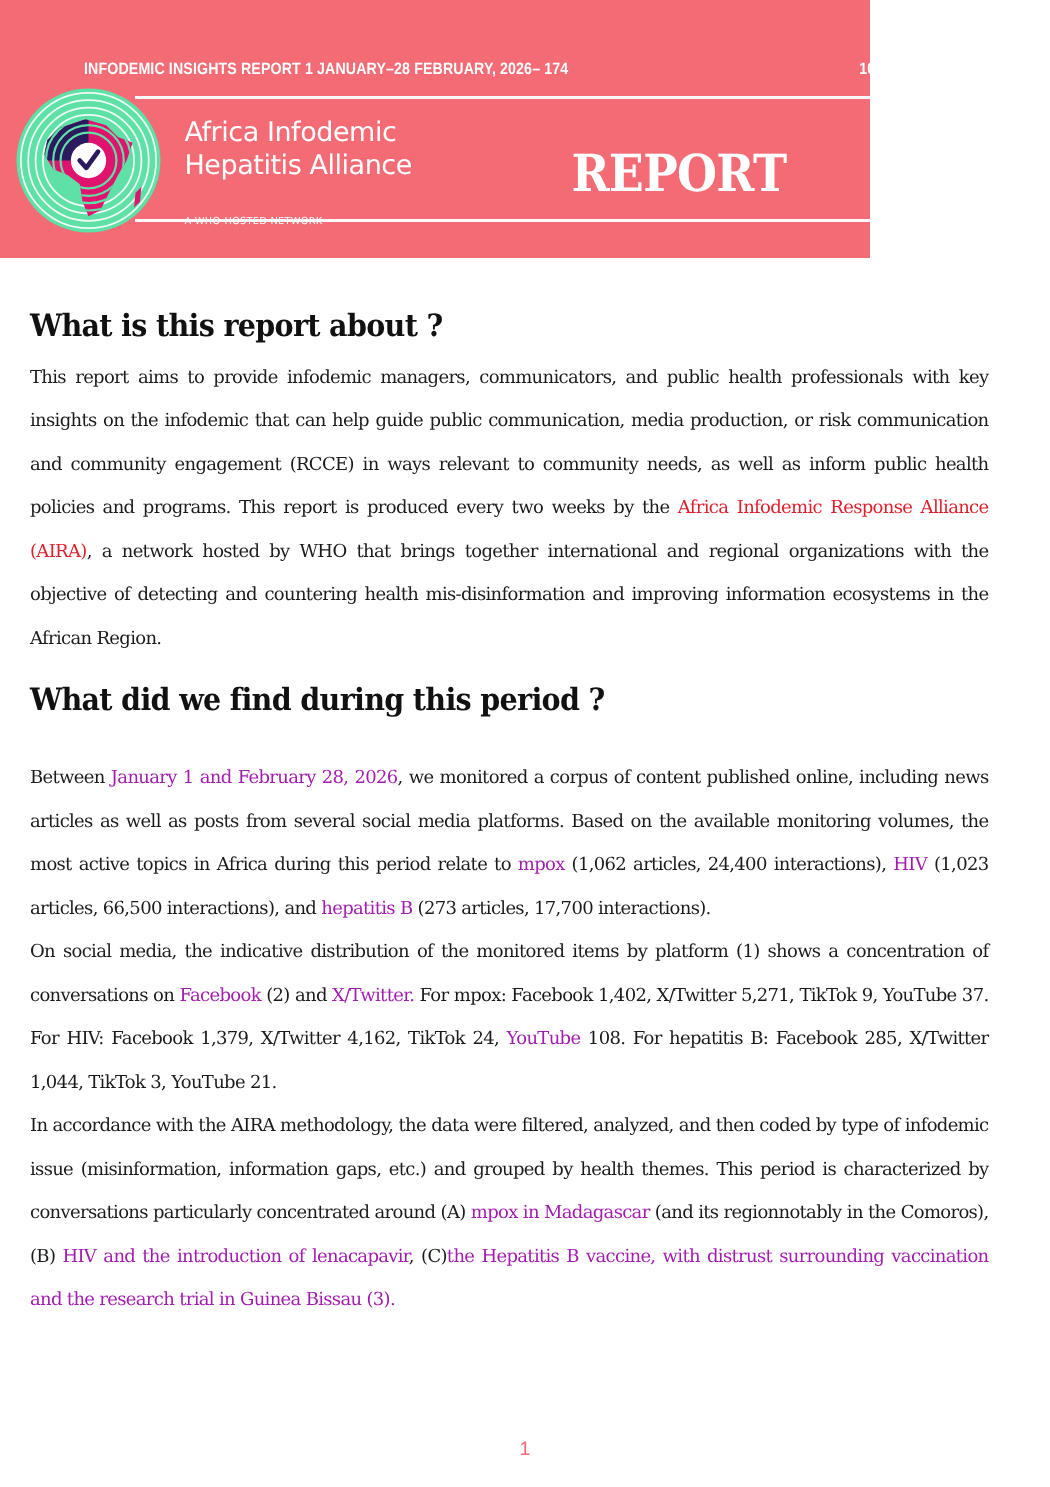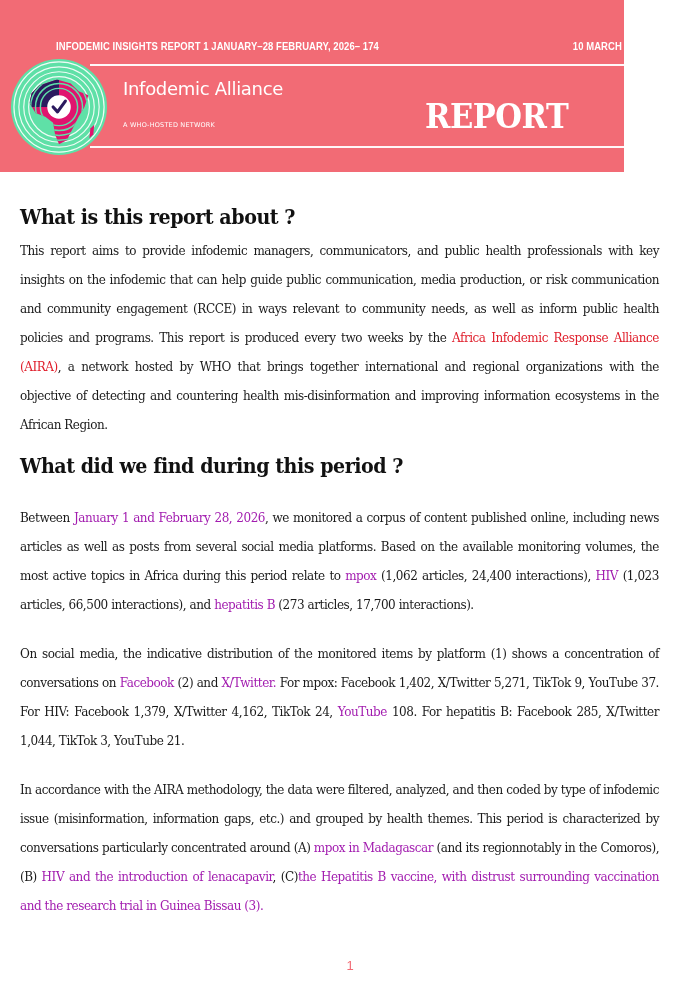--- a/index.html
+++ b/index.html
@@ -1,20 +1,20 @@
 <!DOCTYPE html>
 <html><head>
 <meta charset="utf-8">
 <style>
   * { box-sizing: border-box; margin: 0; padding: 0; }
   html, body { width: 700px; height: 991px; background: #ffffff; overflow: hidden; }
   body { position: relative; font-family: "DejaVu Serif", serif; color: #1a1a1a; }
 
   .header {
-    position: absolute; left: 0; top: 0; width: 624px; height: 172px;
+    position: absolute; left: 0; top: 0; width: 580px; height: 172px;
     background: #f26b75;
   }
   .hdr-topline {
     position: absolute; left: 56px; top: 40px; width: 590px;
     display: flex; justify-content: space-between;
     font-family: "Liberation Sans", sans-serif; font-weight: bold;
     color: #ffffff; font-size: 11px; letter-spacing: 0.1px;
     transform: scaleX(0.86); transform-origin: left top;
   }
   .hdr-topline .date { position: absolute; right: -96px; top: 0; }
@@ -48,21 +48,21 @@
   p {
     font-family: "DejaVu Serif", serif; font-size: 12px; line-height: 29px;
     text-align: justify; color: #1a1a1a;
     letter-spacing: -0.45px;
   }
   p b { font-weight: normal; color: #a21caf; }
   .link { color: #e01e2b; }
 
   .sec1-title { margin-bottom: 6px; }
   .sec2-title { margin-top: 12px; margin-bottom: 24px; }
-  .gap { margin-top: 20px; }
+  .gap { }
 
   .page-num {
     position: absolute; left: 0; width: 700px; top: 958px; text-align: center;
     color: #f26b75; font-family: "Liberation Sans", sans-serif; font-size: 13px;
   }
 </style>
 </head>
 <body>
 
 <div class="header">
@@ -97,21 +97,22 @@
         <circle cx="50" cy="50" r="24"></circle>
         <circle cx="50" cy="50" r="19"></circle>
       </g>
     </g>
     <path d="M82 72 L86 68 L85 78 L81 82 Z" fill="#e0146e"></path>
     <circle cx="50" cy="50" r="12" fill="#ffffff"></circle>
     <path d="M44 50 L48.5 55 L56.5 44" fill="none" stroke="#2b1a5e" stroke-width="3.2" stroke-linecap="round" stroke-linejoin="round"></path>
   </svg>
 
   <div class="brand">
-    <div class="name">Infodemic Alliance</div>
+    <div class="name">Africa Infodemic</div>
+    <div class="name">Hepatitis Alliance</div>
     <div class="tag">A WHO-HOSTED NETWORK</div>
   </div>
 
   <div class="report-label">REPORT</div>
 </div>
 
 <div class="content">
   <h2 class="sec1-title">What is this report about ?</h2>
   <p><span>This report aims to provide infodemic managers, communicators, and public health professionals with key insights on the infodemic that can help guide public communication, media production, or risk communication and community engagement (RCCE) in ways relevant to community needs, as well as inform public health policies and programs. This report is produced every two weeks by the </span><span class="link">Africa Infodemic Response Alliance (AIRA)</span><span>, a network hosted by WHO that brings together international and regional organizations with the objective of detecting and countering health mis-disinformation and improving information ecosystems in the African Region.</span></p>
 

